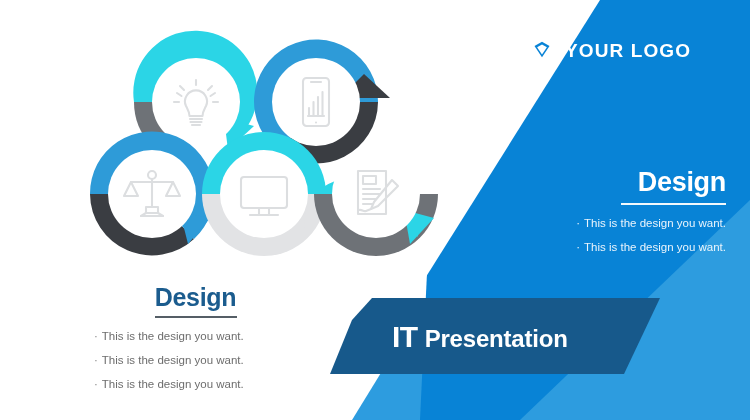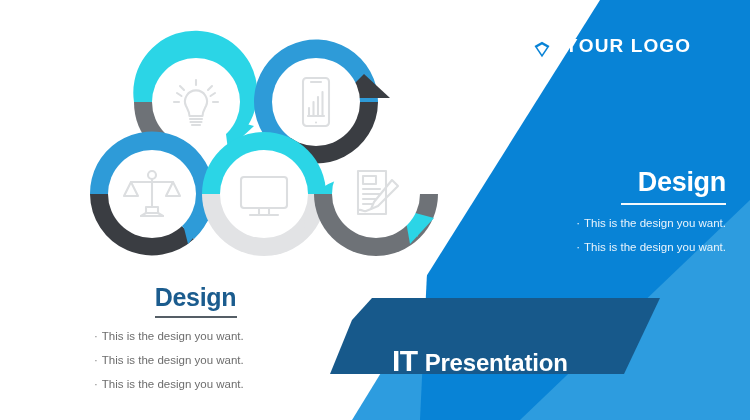--- a/index.html
+++ b/index.html
@@ -7,21 +7,21 @@
     width:750px;height:420px;
     font-family:"Liberation Sans","DejaVu Sans",sans-serif;
     background:#ffffff;overflow:hidden;
   }
   #slide{position:relative;width:750px;height:420px;background:#ffffff;overflow:hidden;}
   .bg-svg{position:absolute;top:0;left:0;}
 
   
   #logo-block{
     position:absolute;left:528px;top:36px;
-    display:flex;align-items:flex-start;gap:9px;
+    display:flex;align-items:center;gap:9px;
   }
   #logo-mark{width:28px;height:28px;display:block;}
   #logo-text{
     color:#ffffff;font-size:19px;font-weight:bold;
     letter-spacing:1.1px;white-space:nowrap;line-height:1;
   }
 
   
   #right-block{
     position:absolute;right:24px;top:168px;
@@ -52,21 +52,21 @@
   #left-rule{height:2px;background:#555e66;width:82px;margin:0 auto 4px auto;}
   .l-bullet{
     color:#6d6d6d;font-size:11.5px;line-height:1.05;
     margin-top:12px;white-space:nowrap;text-align:left;padding-left:6px;
   }
   .l-bullet .dot{margin-right:4px;color:#8a8a8a;}
 
   
   #banner-title{
     position:absolute;left:392px;top:322px;
-    color:#ffffff;white-space:nowrap;line-height:1;margin-top:24px;
+    color:#ffffff;white-space:nowrap;line-height:1;
   }
   #banner-it{font-size:30px;font-weight:bold;letter-spacing:-0.5px;}
   #banner-rest{font-size:24px;font-weight:bold;margin-left:7px;letter-spacing:-0.2px;}
 
   
   #diagram{position:absolute;left:84px;top:22px;width:380px;height:260px;}
   #diagram svg{display:block;}
 </style>
 </head>
 <body>

